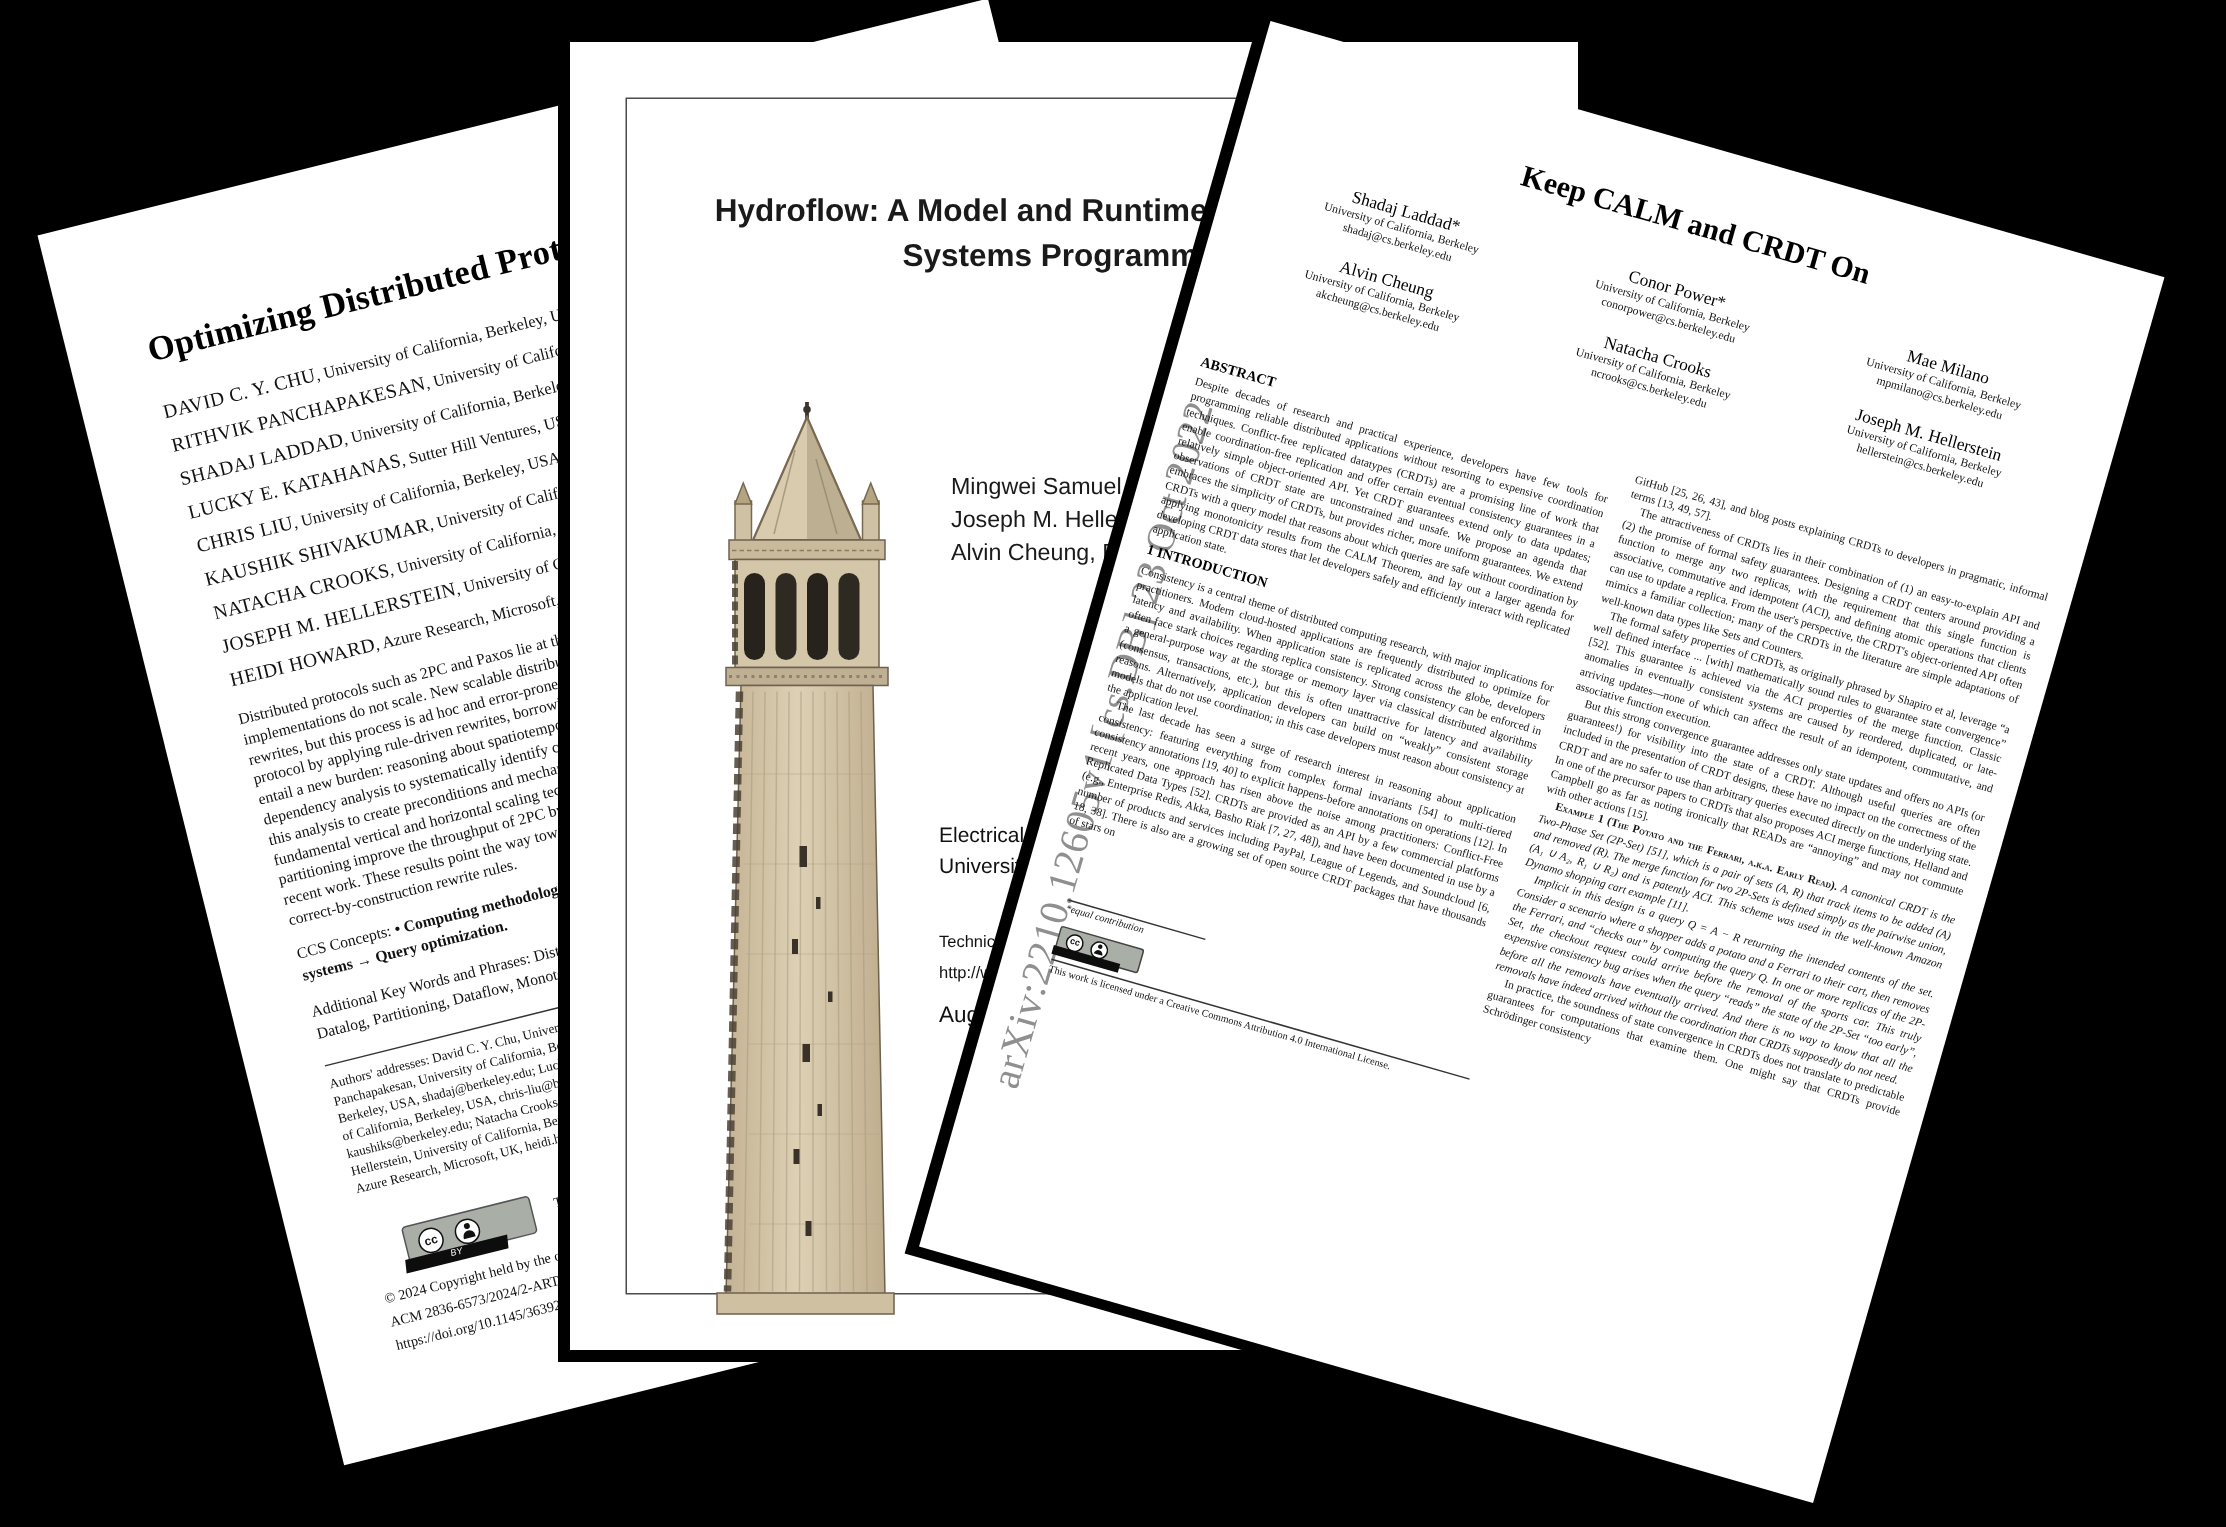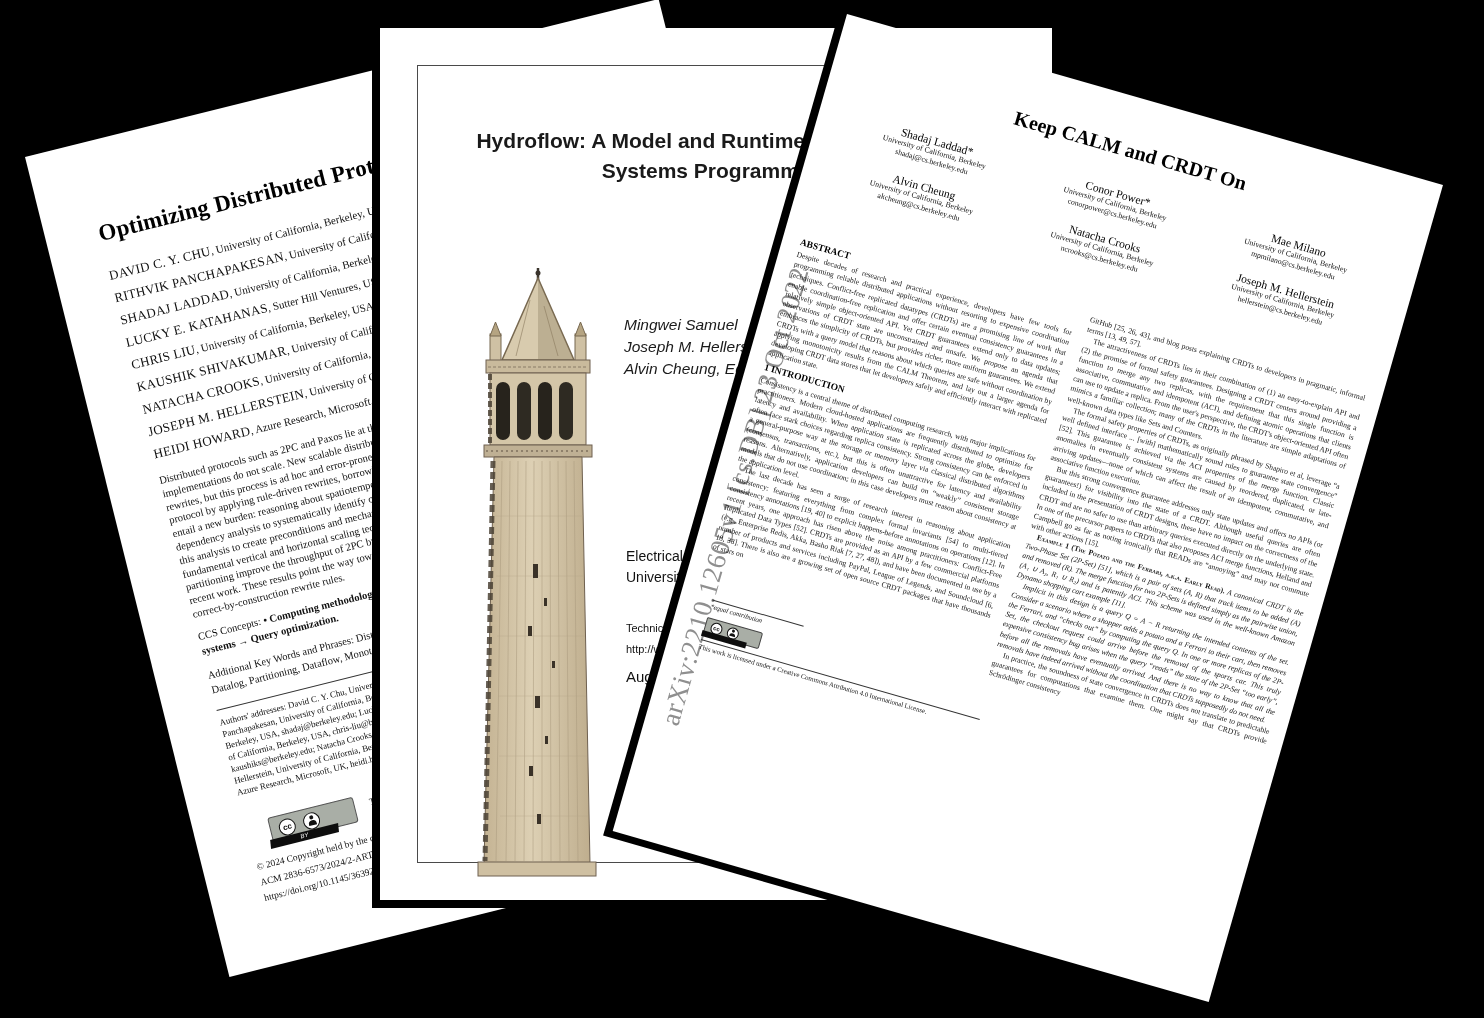--- a/index.html
+++ b/index.html
@@ -44,21 +44,21 @@
   .lp-copyright div { white-space:nowrap; }
 
   
   .mid-paper { left:380px; top:28px; width:672px; height:872px; z-index:2;
                box-shadow:-8px 8px 0 #000; font-family:"Liberation Sans",sans-serif; }
   .mp-border { position:absolute; left:37px; top:37px; right:37px; bottom:37px;
                border:1.5px solid #4a4a4a; }
   .mp-title { position:absolute; left:0; top:98px; width:672px; text-align:center;
               font-size:21px; font-weight:bold; color:#1a1a1a; line-height:30px; }
   .mp-title div { white-space:nowrap; }
-  .mp-authors { position:absolute; left:244px; top:286px; font-size:15.5px; font-style:italic;
+  .mp-authors { position:absolute; left:254px; top:286px; font-size:15.5px; 
                 line-height:22px; color:#1a1a1a; }
   .mp-authors div { white-space:nowrap; }
   .mp-inst { position:absolute; left:246px; top:518px; font-size:14px; line-height:21px; }
   .mp-inst div { white-space:nowrap; }
   .mp-report { position:absolute; left:246px; top:590px; font-size:11px; line-height:21px; }
   .mp-report div { white-space:nowrap; }
   .mp-date { position:absolute; left:246px; top:640px; font-size:15px; white-space:nowrap; }
   .mp-tower { position:absolute; left:52px; top:238px; }
 
   

